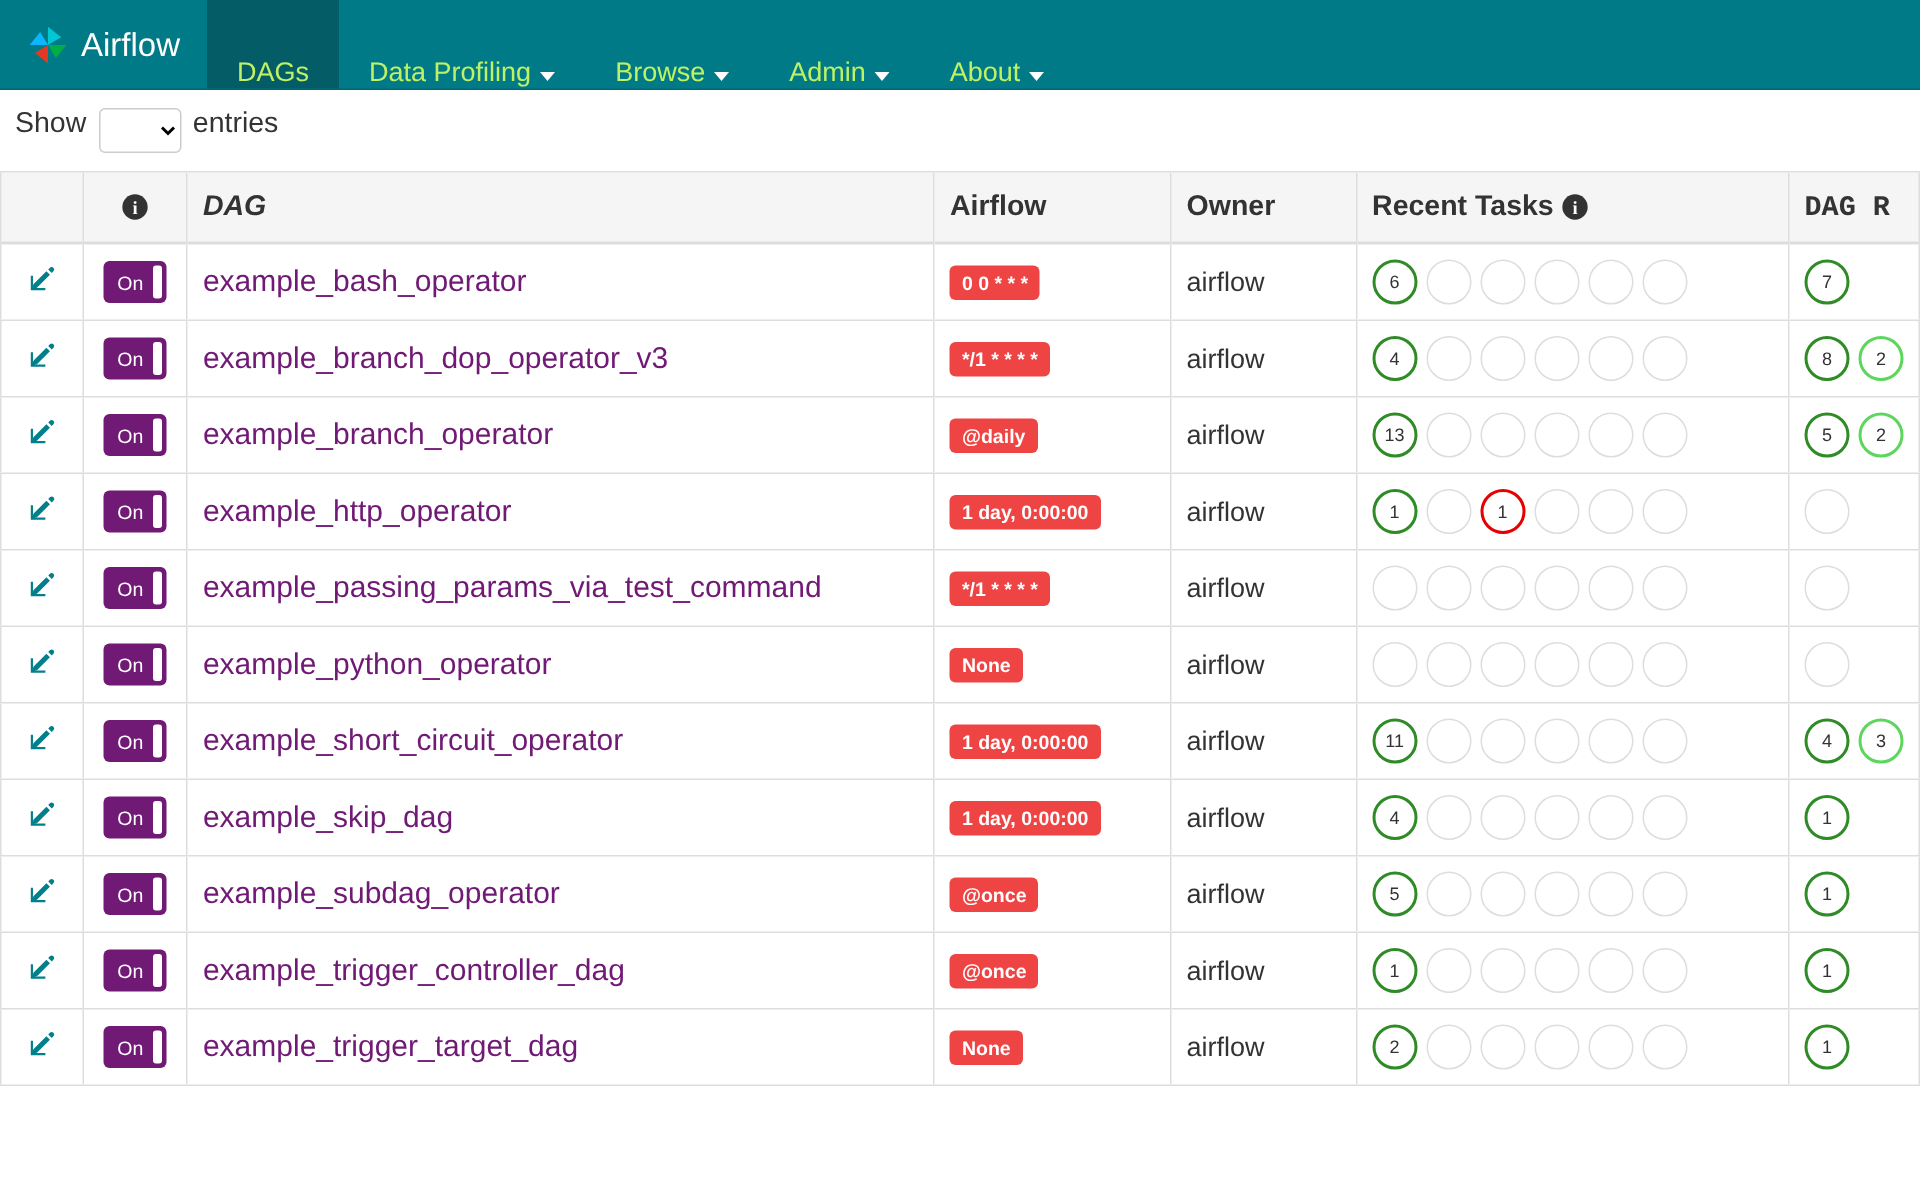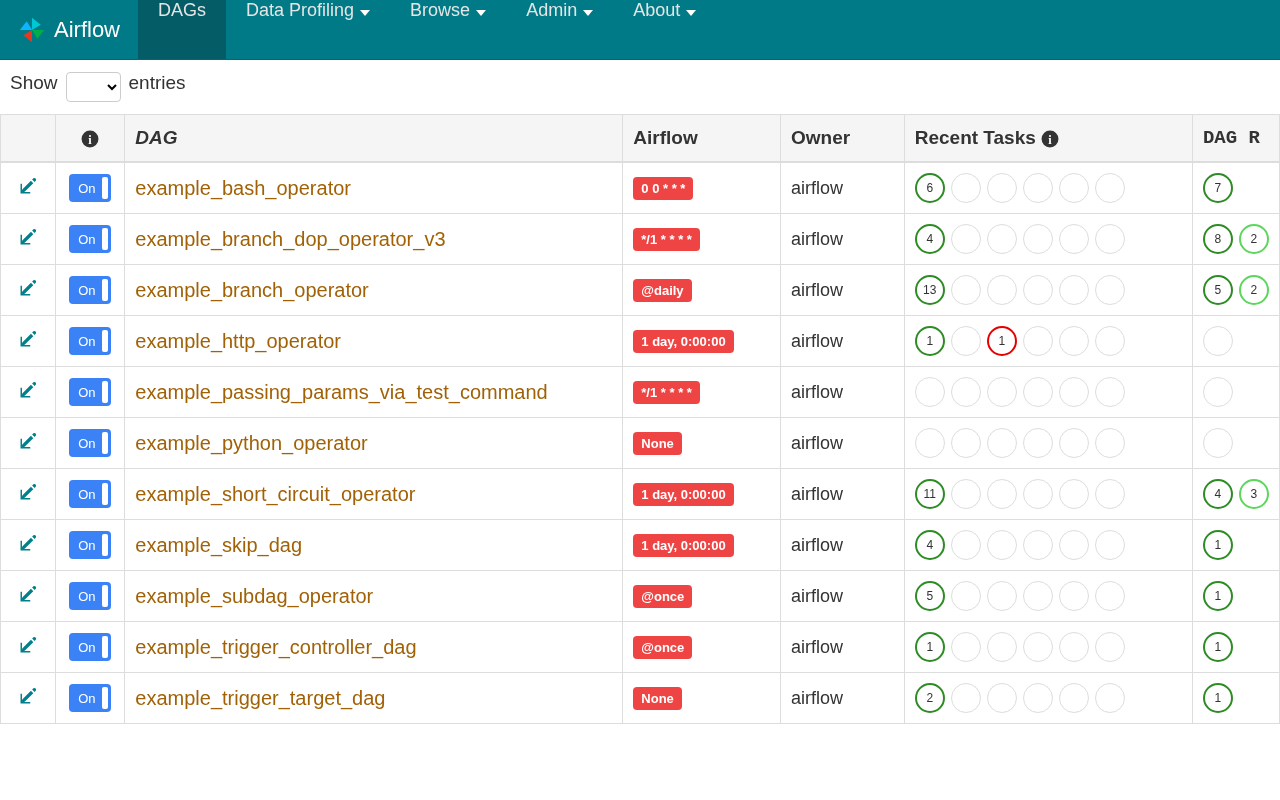--- a/index.html
+++ b/index.html
@@ -1,42 +1,42 @@
 <!DOCTYPE html>
 <html><head>
 <meta charset="utf-8">
 <style>
 * { box-sizing: border-box; margin: 0; padding: 0; }
 body { font-family: -apple-system, "Helvetica Neue", Helvetica, Arial, sans-serif; font-size: 15px; color: #333; background: #fff; }
 
 .navbar { background: #007a87; height: 60px; display: flex; align-items: center; padding: 0; border-bottom: 1px solid #006773; }
 .navbar-brand { display: flex; align-items: center; padding: 0 18px; height: 100%; color: #fff; font-size: 22px; font-weight: 500; text-decoration: none; }
 .pinwheel { width: 28px; height: 28px; margin-right: 8px; }
-.nav-item { height: 100%; display: flex; align-items: flex-start; padding: 0 20px; color: #e5e5e5; font-size: 18px; cursor: pointer; }
+.nav-item { height: 100%; display: flex; align-items: flex-end; padding: 0 20px; color: #bef264; font-size: 18px; cursor: pointer; }
 .nav-item.active { background: #045c66; }
 .nav-item .caret { margin-left: 6px; }
 
 .show-entries { padding: 12px 10px 12px 10px; font-size: 19px; color: #333; display: flex; align-items: flex-start; gap: 8px; }
 .show-entries select { height: 30px; width: 55px; border: 1px solid #ccc; border-radius: 4px; font-size: 14px; background: #fff; }
 
 table.dags { width: 100%; border-collapse: collapse; border: 1px solid #ddd; }
 table.dags thead th { background: #f5f5f5; border-top: 1px solid #ddd; border-bottom: 2px solid #ddd; padding: 12px 10px; text-align: left; font-size: 19px; font-weight: 700; color: #333; }
 table.dags thead th:nth-child(1), table.dags thead th:nth-child(2) { text-align: center; }
 table.dags td { border-bottom: 1px solid #ddd; padding: 10px 10px; font-size: 18px; vertical-align: middle; }
 table.dags th + th, table.dags td + td { border-left: 1px solid #ddd; }
 
 td.icon-cell, td.toggle-cell { text-align: center; }
 
 .edit-icon { color: #017f8b; width: 18px; height: 18px; display: inline-block; }
 
-.toggle { display: inline-flex; align-items: center; background: #3b82f6; border-radius: 4px; height: 28px; padding: 2px 3px; cursor: pointer; }
+.toggle { display: inline-flex; align-items: center; background: #701a75; border-radius: 4px; height: 28px; padding: 2px 3px; cursor: pointer; }
 .toggle-label { color: #fff; font-size: 13px; padding: 0 6px; }
 .toggle-knob { width: 6px; height: 22px; background: #fff; border-radius: 2px; }
 
-.dag-link { color: #a16207; text-decoration: none; font-size: 20px; margin-top: 39px; }
+.dag-link { color: #701a75; text-decoration: none; font-size: 20px; margin-top: 39px; }
 
 .schedule-badge { display: inline-block; background: #ef4444; color: #fff; font-size: 13px; font-weight: 700; padding: 4px 8px; border-radius: 4px; }
 
 .info-icon { width: 18px; height: 18px; display: inline-block; vertical-align: middle; }
 
 .circles { display: flex; gap: 6px; align-items: center; }
 .circle { width: 30px; height: 30px; border-radius: 50%; display: flex; align-items: center; justify-content: center; font-size: 12px; }
 .circle.empty { border: 1px solid #ddd; color: transparent; }
 .circle.green { border: 2px solid #2e8b25; color: #333; }
 .circle.red { border: 2px solid #e60000; color: #333; }

